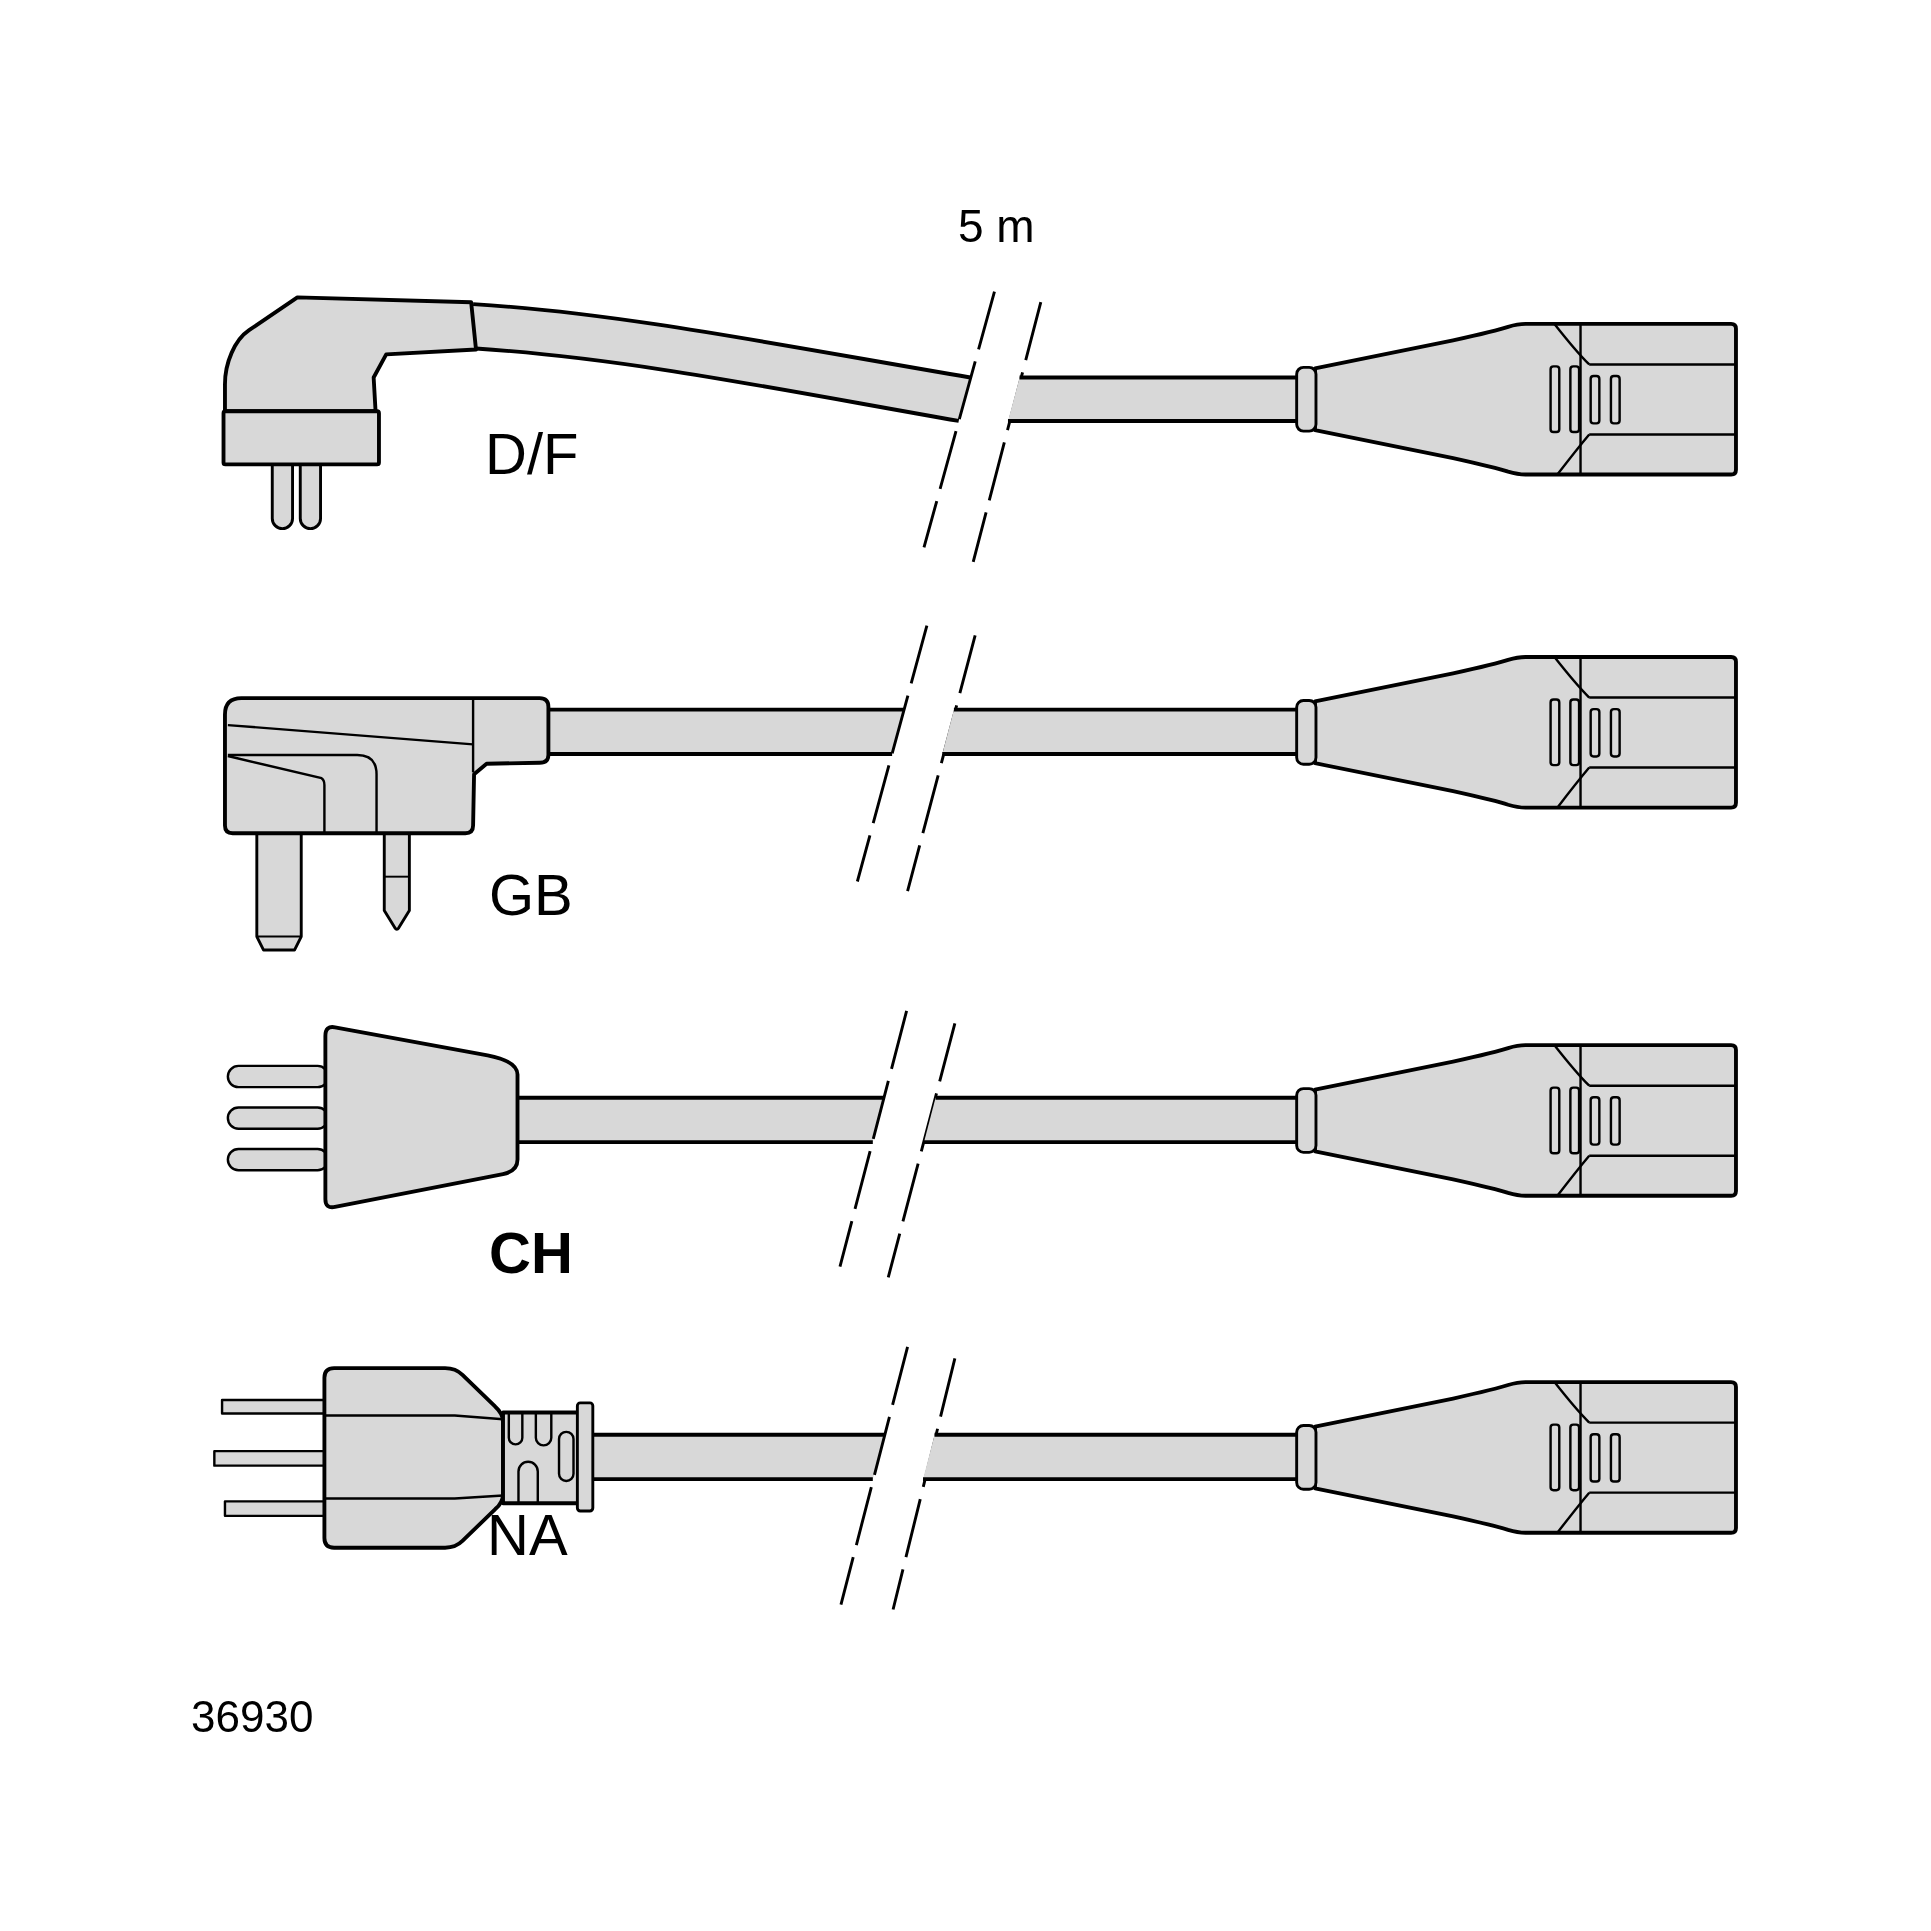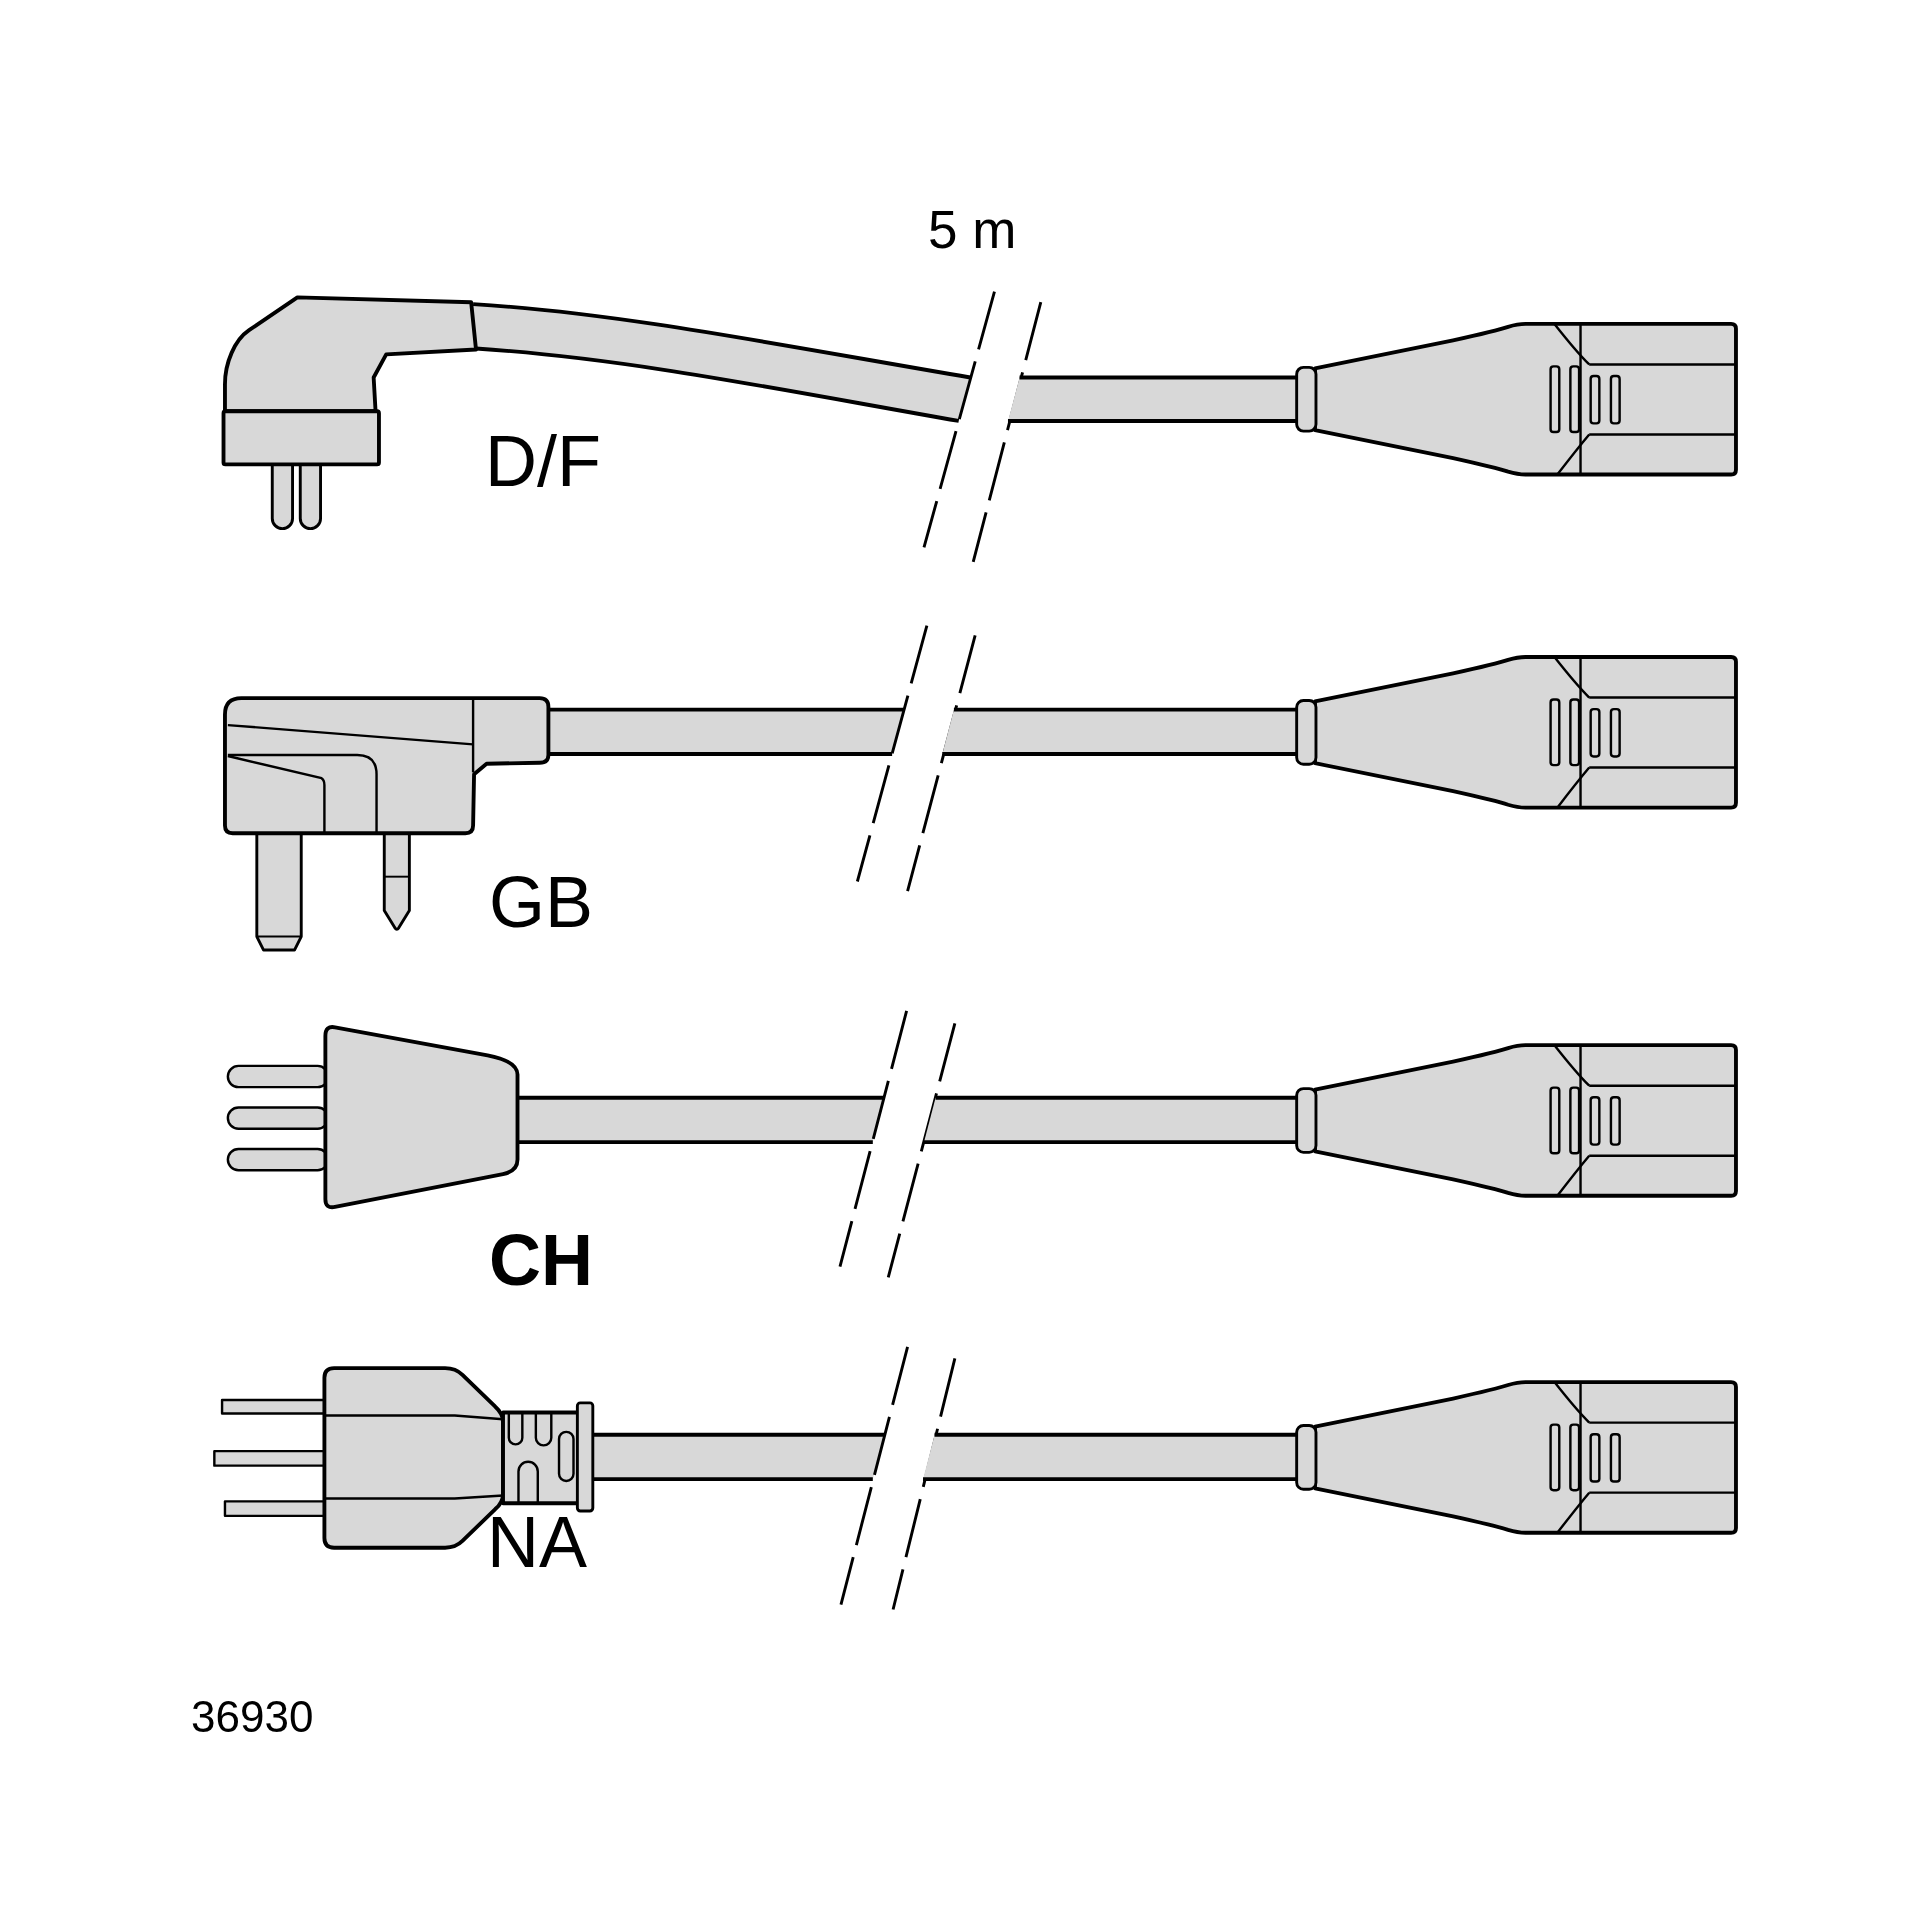--- a/index.html
+++ b/index.html
@@ -25,25 +25,25 @@
   .fillonly{fill:var(--shape-fill);stroke:none;}
   .edge4{fill:none;stroke:var(--line);stroke-width:4;}
   .in25{fill:none;stroke:var(--line);stroke-width:2.5;}
   .in2{fill:none;stroke:var(--line);stroke-width:2;}
   .slot{fill:var(--shape-fill);stroke:var(--line);stroke-width:2.5;}
   .dash{fill:none;stroke:var(--line);stroke-width:3;stroke-dasharray:62 13;}
 
   .fig-label{
     position:absolute;
     color:var(--text);
-    font-size:72px;
+    font-size:58px;
     line-height:1;
     white-space:nowrap;
   }
-  #label-length{left:928px;top:203px;font-size:53px;}
+  #label-length{left:958px;top:203px;font-size:46px;}
   #label-df{left:485px;top:425px;}
   #label-gb{left:489px;top:866px;text-align:right;}
   #label-ch{left:489px;top:1224px;font-weight:bold;}
   #label-na{left:487px;top:1506px;}
   #figure-number{left:191px;top:1695px;font-size:44px;}
 </style>
 </head>
 <body>
 
 <div class="canvas">

